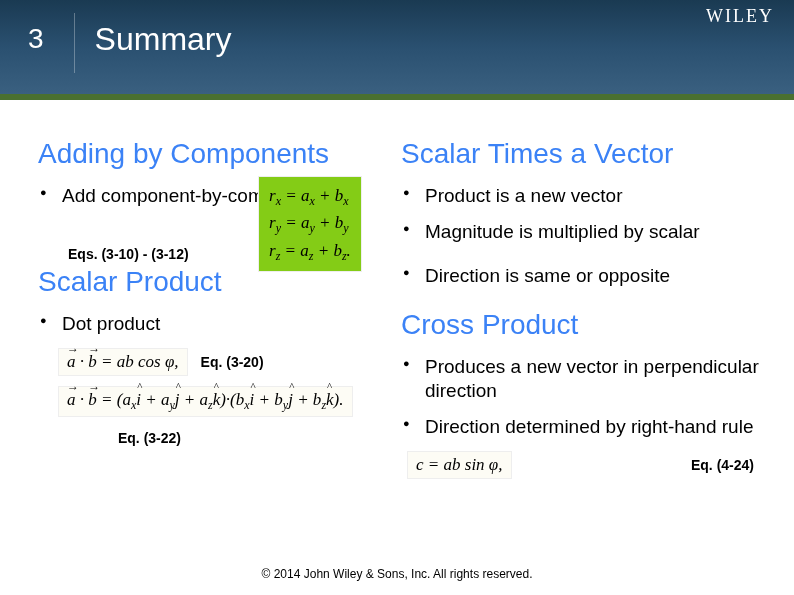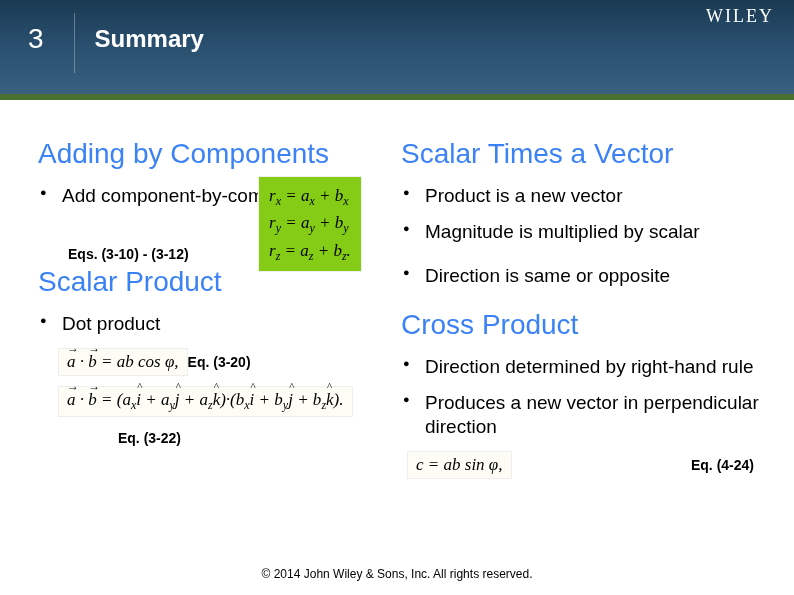--- a/index.html
+++ b/index.html
@@ -32,22 +32,22 @@
   .divider-vert {
     width: 1px;
     height: 60px;
     background: rgba(255,255,255,0.3);
     margin-right: 20px;
     position: relative;
     top: -4px;
   }
   .slide-title {
     color: #fff;
-    font-size: 24px;
-    font-weight: bold;
+    font-size: 32px;
+    font-weight: normal;
     position: relative;
     top: -8px;
   }
   .brand {
     position: absolute;
     top: 6px;
     right: 20px;
     color: #fff;
     font-size: 18px;
     font-weight: normal;
@@ -126,21 +126,21 @@
   .eq-label-left {
     position: absolute;
     left: 30px;
     top: 108px;
   }
   .section2 { margin-top: 58px; }
   .col-right .section2 { margin-top: 22px; }
   .dot-formula-row {
     display: flex;
     align-items: center;
-    gap: 0;
+    gap: 13px;
     margin-left: 20px;
     margin-top: 8px;
   }
   .dot-expand {
     margin-left: 20px;
     margin-top: 10px;
   }
   .eq322-row {
     text-align: center;
     margin-top: 12px;
@@ -218,22 +218,22 @@
       <ul>
         <li class="bullet">Product is a new vector</li>
         <li class="bullet">Magnitude is multiplied by scalar</li>
         <li class="bullet" style="margin-top:20px">Direction is same or opposite</li>
       </ul>
     </div>
 
     <div class="section2">
       <div class="section-title">Cross Product</div>
       <ul>
+        <li class="bullet">Produces a new vector in perpendicular direction</li>
         <li class="bullet">Direction determined by right-hand rule</li>
-        <li class="bullet">Produces a new vector in perpendicular direction</li>
       </ul>
       <div class="cross-formula-row">
         <span class="formula-inline">c = ab sin φ,</span>
         <span class="eq-label" style="margin-left:auto; margin-right:10px">Eq. (4-24)</span>
       </div>
     </div>
 
   </div>
 
 </div>

